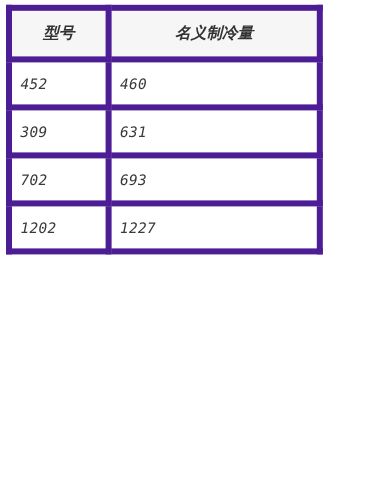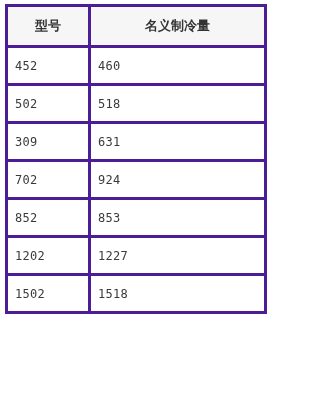--- a/index.html
+++ b/index.html
@@ -22,23 +22,24 @@
     border-collapse: collapse;
     table-layout: fixed;
     border: 1px solid #d9d9d9;
     background: #ffffff;
   }
   table.spec-table col.col-model { width: 83px; }
   table.spec-table col.col-capacity { width: 176px; }
 
   table.spec-table th,
   table.spec-table td {
-    border: 3px solid #4c1d95;
+    border: 5px solid #4c1d95;
     padding: 0;
     vertical-align: middle;
+    font-style: italic;
   }
 
   
   tr.head-row th {
     background: #f6f6f6;
     height: 38px;
     text-align: center;
     font-weight: bold;
     font-size: 13px;
     color: #333333;
@@ -82,38 +83,26 @@
         <th>型号</th>
         <th>名义制冷量</th>
       </tr>
     </thead>
     <tbody>
       <tr class="data-row">
         <td>452</td>
         <td>460</td>
       </tr>
       <tr class="data-row">
-        <td>502</td>
-        <td>518</td>
-      </tr>
-      <tr class="data-row">
         <td>309</td>
         <td>631</td>
       </tr>
       <tr class="data-row">
         <td>702</td>
-        <td>924</td>
-      </tr>
-      <tr class="data-row">
-        <td>852</td>
-        <td>853</td>
+        <td>693</td>
       </tr>
       <tr class="data-row">
         <td>1202</td>
         <td>1227</td>
-      </tr>
-      <tr class="data-row">
-        <td>1502</td>
-        <td>1518</td>
       </tr>
     </tbody>
   </table>
 </div>
 
 </body></html>

